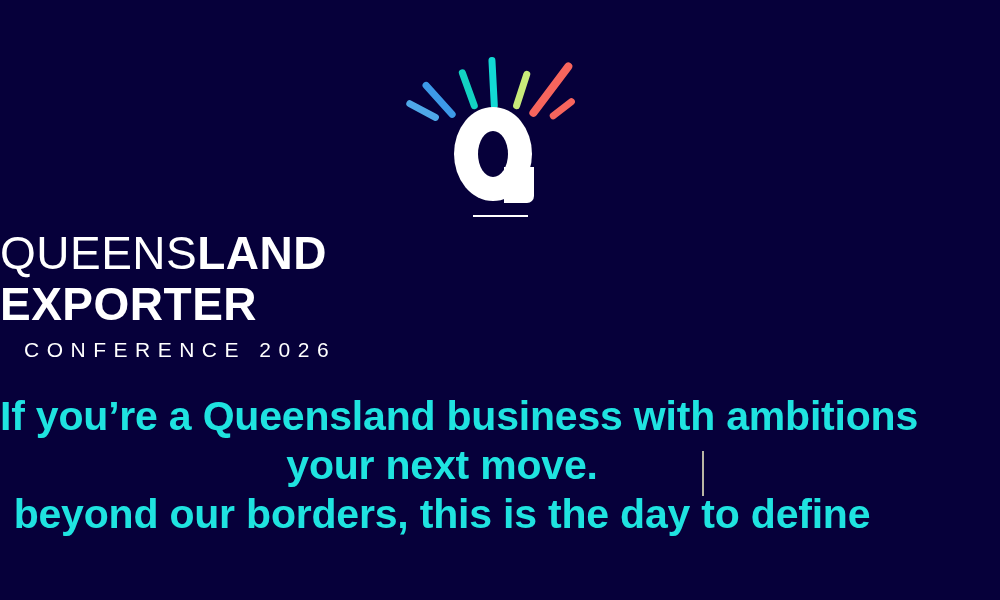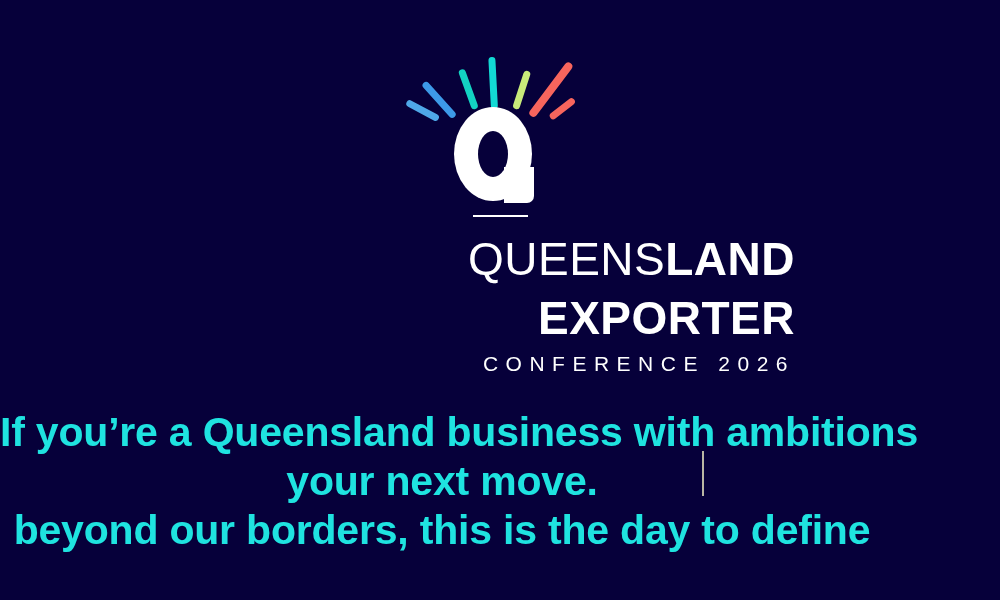--- a/index.html
+++ b/index.html
@@ -94,61 +94,61 @@
     left: 473px;
     top: 215px;
     width: 55px;
     height: 2px;
     background: #ffffff;
   }
 
   #wordmark {
     position: absolute;
     left: 0;
-    top: 236px;
+    top: 230px;
     width: 795px;
-    text-align: right;
+    text-align: left;
     line-height: 1;
   }
   .wm-line1 {
     font-size: 46px;
     letter-spacing: 0.5px;
     color: #ffffff;
     white-space: nowrap;
   }
   .wm-light {
     font-weight: 300;
     font-family: "Liberation Sans", sans-serif;
   }
   .wm-bold {
     font-weight: 700;
   }
   .wm-line2 {
-    margin-top: 13px;
+    margin-top: 5px;
     font-size: 46px;
     font-weight: 700;
     letter-spacing: 0.5px;
     color: #ffffff;
     white-space: nowrap;
   }
   .wm-line3 {
     margin-top: 12px;
     font-size: 21px;
     font-weight: 300;
     letter-spacing: 7.5px;
     color: #ffffff;
     white-space: nowrap;
-    padding-left: 0;
+    padding-left: 24px;
   }
 
   
   #tagline {
     position: absolute;
     left: 0;
-    top: 408px;
+    top: 392px;
     width: 884px;
     text-align: center;
     color: #1fe3e0;
     font-size: 41px;
     font-weight: 700;
     line-height: 49px;
     letter-spacing: -0.2px;
     font-family: "Liberation Sans", sans-serif;
   }
   .tag-line {

